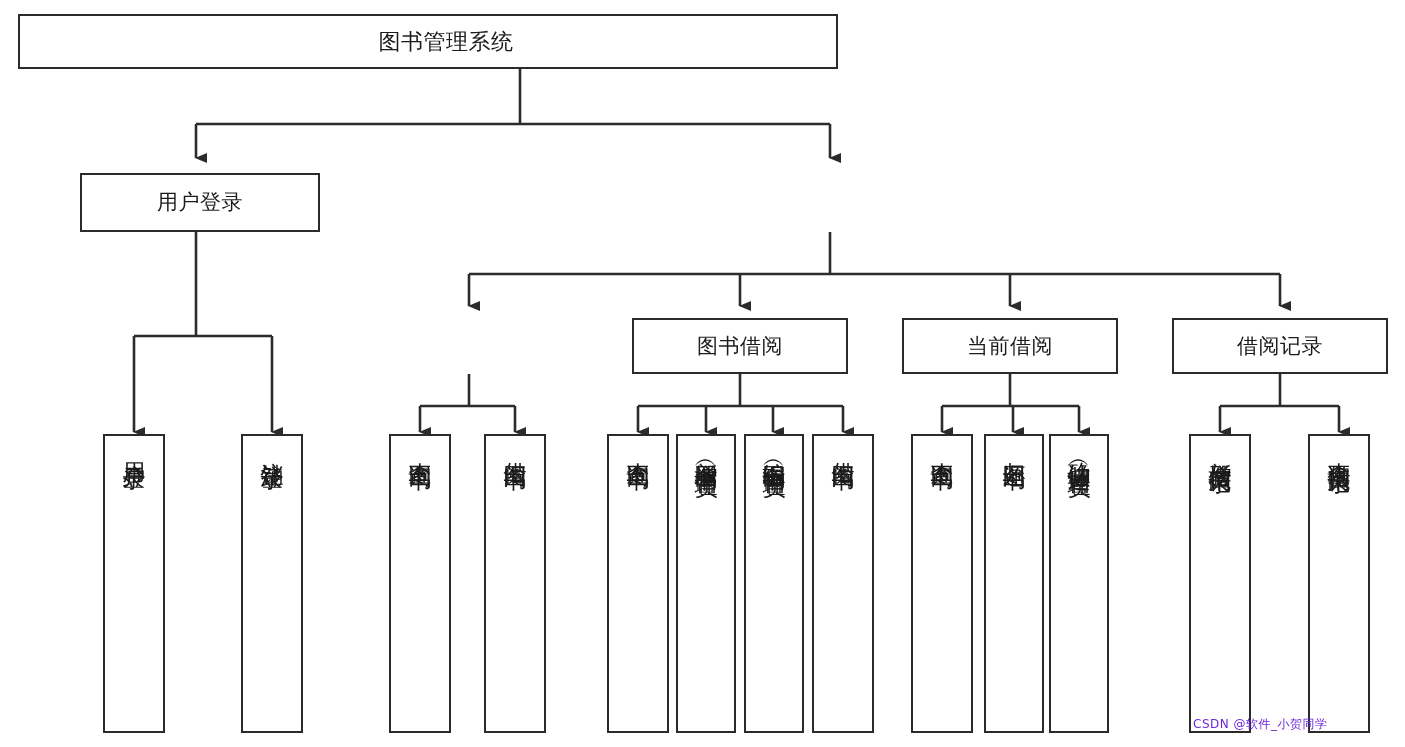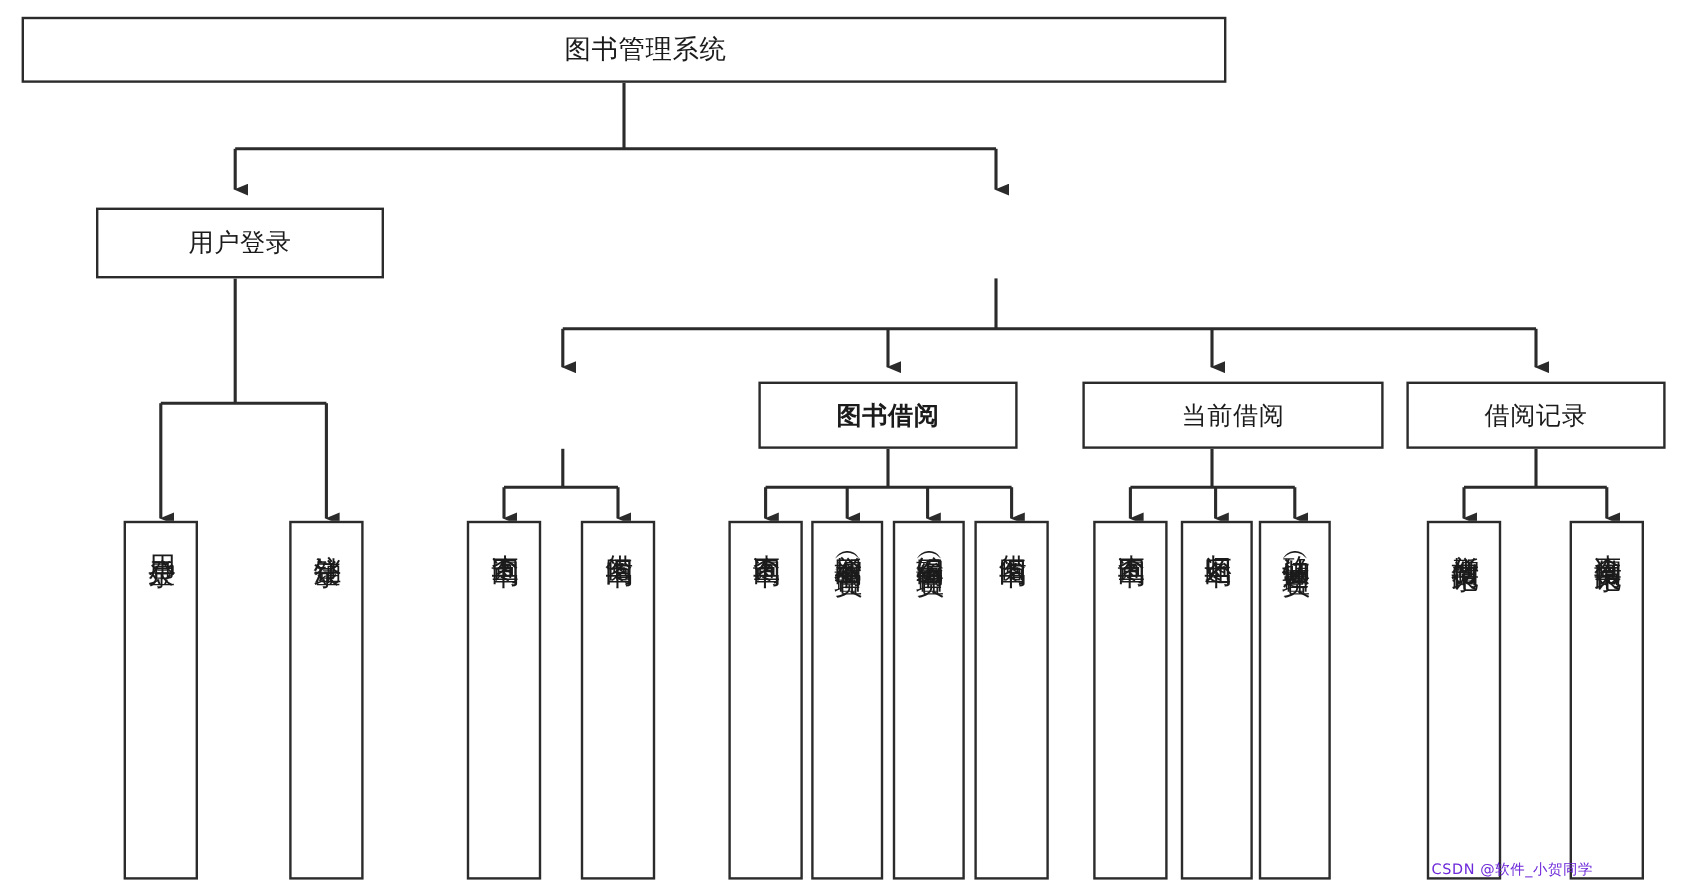--- a/index.html
+++ b/index.html
@@ -121,35 +121,35 @@
       <path d="M 1013 406 L 1013 432" marker-end="url(#arrow)"></path>
       <path d="M 1079 406 L 1079 432" marker-end="url(#arrow)"></path>
 
       <path d="M 1280 374 L 1280 406"></path>
       <path d="M 1220 406 L 1339 406"></path>
       <path d="M 1220 406 L 1220 432" marker-end="url(#arrow)"></path>
       <path d="M 1339 406 L 1339 432" marker-end="url(#arrow)"></path>
     </g>
   </svg>
 
-  <div class="node horiz root" style="left:18px; top:14px; width:1004px; height:55px;padding-left:36px;">
+  <div class="node horiz root" style="left:18px; top:14px; width:820px; height:55px;padding-left:36px;">
     <span class="label">图书管理系统</span>
   </div>
 
   <div class="node horiz" style="left:80px; top:173px; width:240px; height:59px;">
     <span class="label">用户登录</span>
   </div>
 
 
 
-  <div class="node horiz" style="left:632px; top:318px; width:216px; height:56px;font-weight:bold;">
+  <div class="node horiz" style="left:632px; top:318px; width:216px; height:56px;">
     <span class="label">图书借阅</span>
   </div>
 
-  <div class="node horiz" style="left:902px; top:318px; width:251px; height:56px;">
+  <div class="node horiz" style="left:902px; top:318px; width:216px; height:56px;">
     <span class="label">当前借阅</span>
   </div>
 
   <div class="node horiz" style="left:1172px; top:318px; width:216px; height:56px;">
     <span class="label">借阅记录</span>
   </div>
 
   <div class="node vert" style="left:103px; top:434px; width:62px; height:299px;">
     <span class="label">用户登录</span>
   </div>

